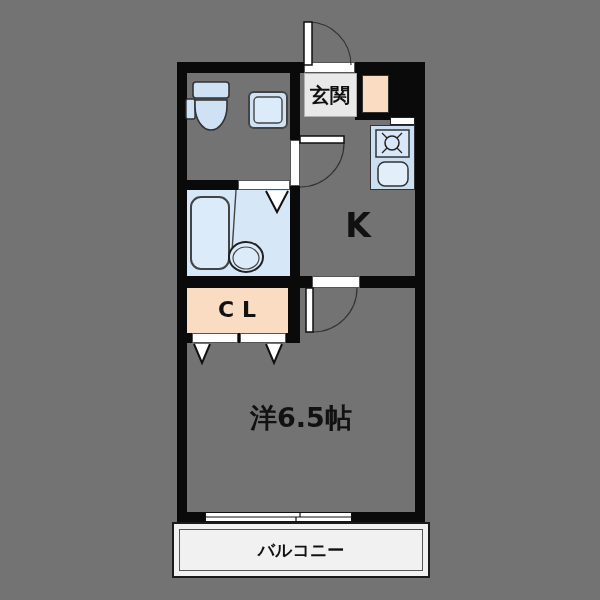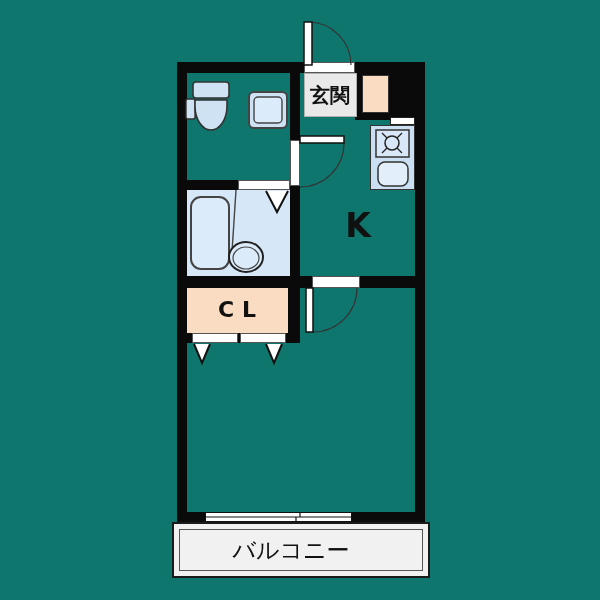--- a/index.html
+++ b/index.html
@@ -1,17 +1,17 @@
 <!DOCTYPE html>
 <html><head>
 <meta charset="utf-8">
 <style>
   html,body{margin:0;padding:0;background:#ffffff;}
   #canvas{
-    position:relative;width:600px;height:600px;background:#0f766e;overflow:hidden;
+    position:relative;width:600px;height:600px;background:#737373;overflow:hidden;
     font-family:"DejaVu Sans","Liberation Sans",sans-serif;
   }
   .abs{position:absolute;box-sizing:border-box;}
   .wall{position:absolute;background:#0a0a0a;box-sizing:border-box;}
   .opening{position:absolute;background:#ffffff;border:1px solid #555;box-sizing:border-box;}
   .label{
     position:absolute;transform:translate(-50%,-50%);
     color:#111;white-space:nowrap;line-height:1;
   }
   #fixture-svg{position:absolute;left:0;top:0;pointer-events:none;}
@@ -100,15 +100,16 @@
 
     <g>
       <path d="M205,517 L352,517" stroke="#111" stroke-width="1.2" fill="none"></path>
       <path d="M300,512 L300,517 M296,517 L296,522" stroke="#111" stroke-width="1.2" fill="none"></path>
     </g>
   </svg>
 
   <div class="label" style="left:330px;top:95px;font-size:20px;font-weight:700;">玄関</div>
   <div class="label" style="left:358px;top:225px;font-size:33px;font-weight:600;">K</div>
   <div class="label" style="left:241px;top:310px;font-size:22px;font-weight:600;letter-spacing:8px;">CL</div>
-  <div class="label" style="left:291px;top:550px;font-size:23px;font-weight:400;">バルコニー</div>
+  <div class="label" style="left:301px;top:417px;font-size:27px;font-weight:600;">洋6.5帖</div>
+  <div class="label" style="left:301px;top:550px;font-size:17px;font-weight:700;">バルコニー</div>
 
 </div>
 
 </body></html>

